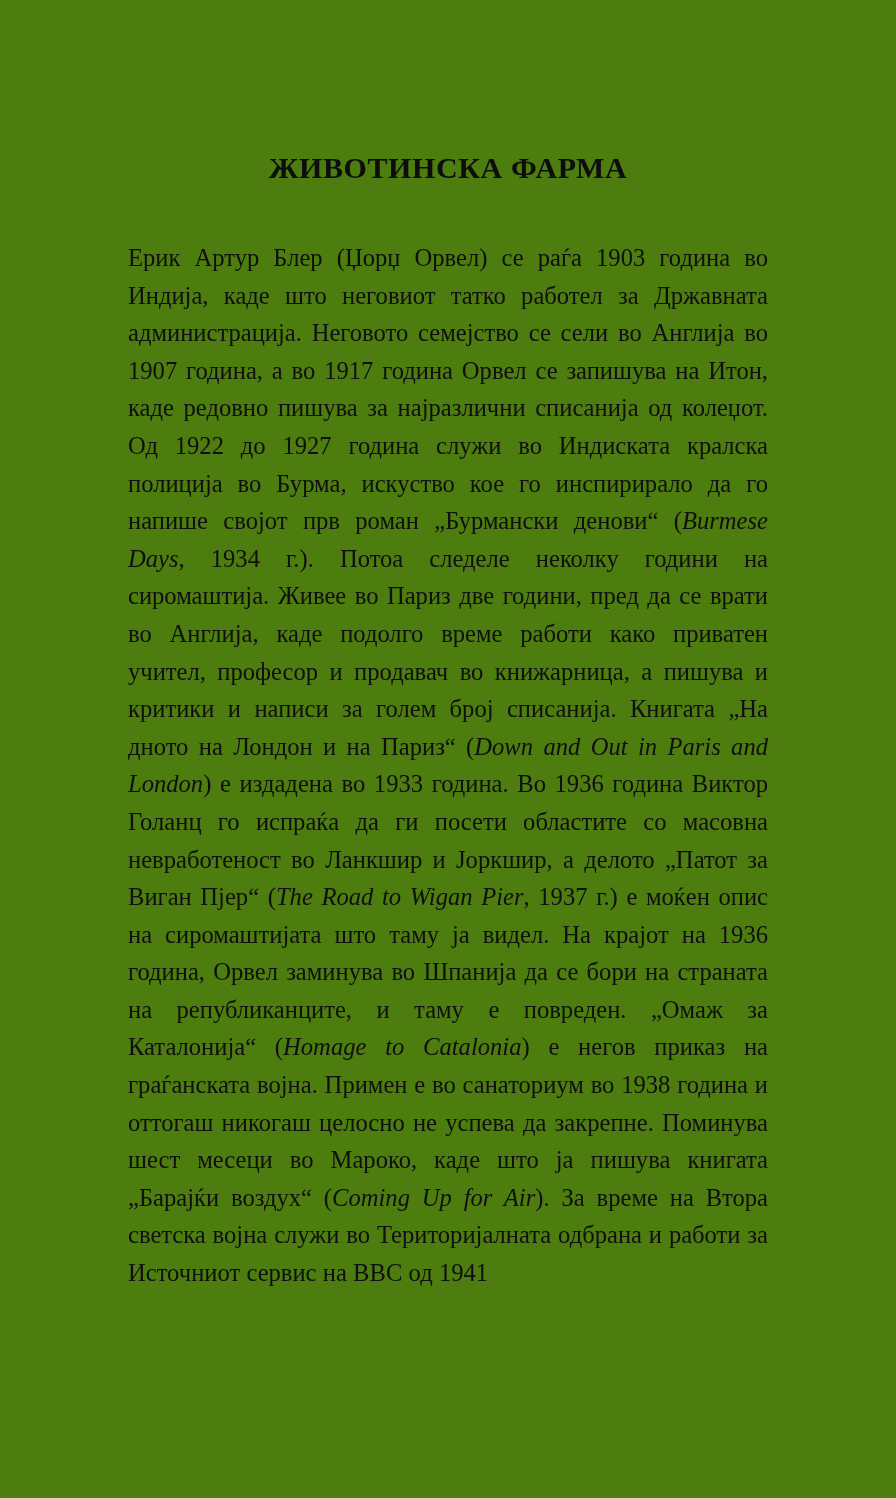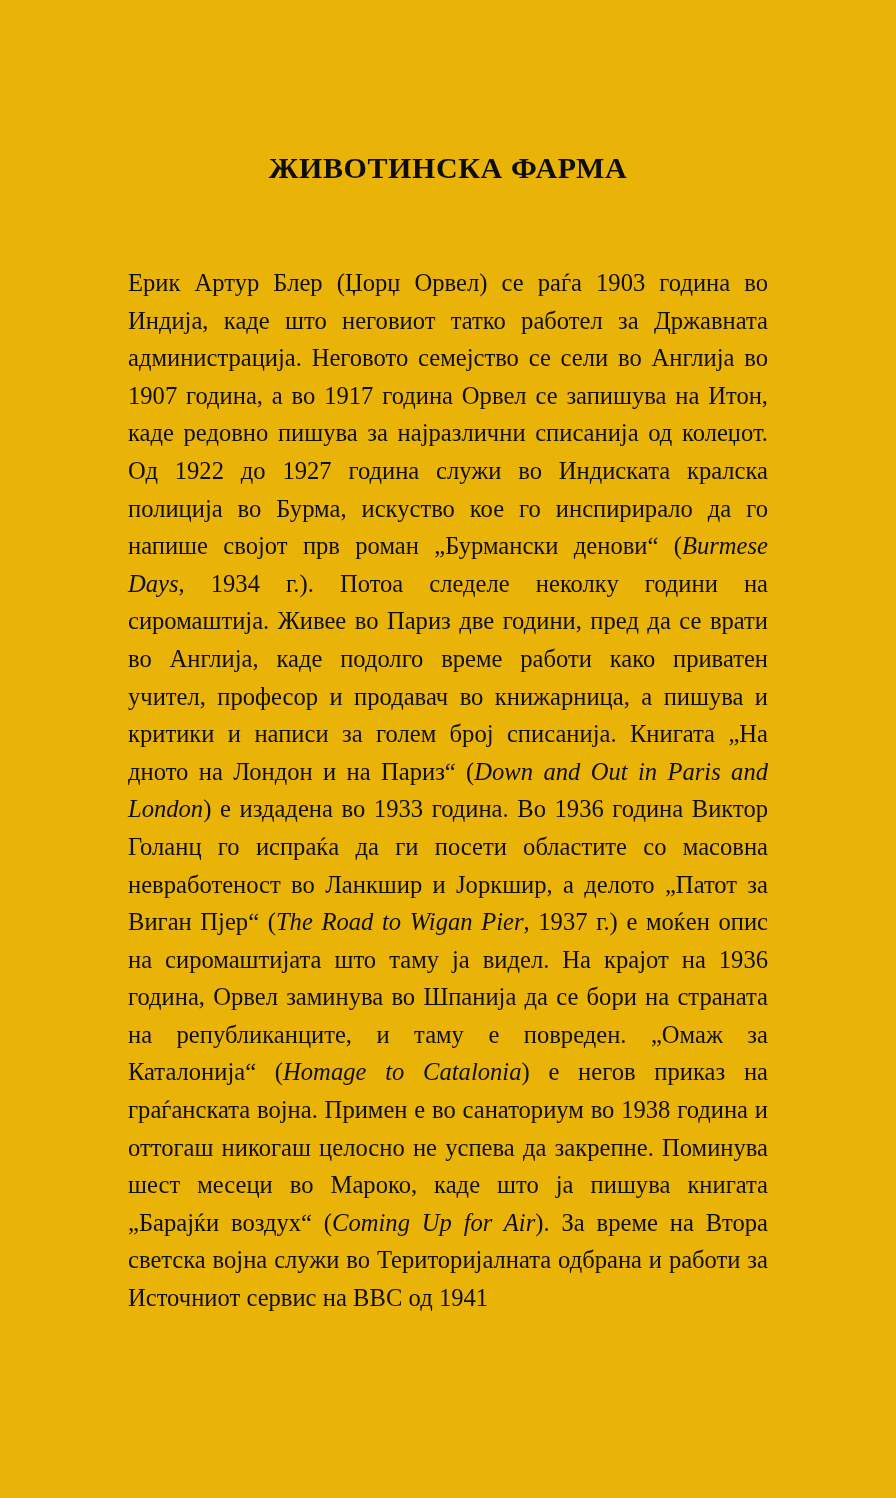--- a/index.html
+++ b/index.html
@@ -13,41 +13,41 @@
     overflow: hidden;
     font-family: "Liberation Serif", "DejaVu Serif", serif;
     color: #100f0f;
     -webkit-font-smoothing: antialiased;
   }
 
   .page {
     position: relative;
     width: 896px;
     height: 1498px;
-    background: #eab308;
+    background: #4d7c0f;
     box-sizing: border-box;
   }
 
   .page-title {
     position: absolute;
     left: 0;
     right: 0;
     top: 131px;
     text-align: center;
     font-weight: bold;
     font-size: 30px;
     letter-spacing: 0.6px;
     color: #0d0d0d;
     font-family: "Liberation Serif", "DejaVu Serif", serif;
   }
 
   .body-block {
     position: absolute;
     left: 128px;
-    top: 264px;
+    top: 239px;
     width: 640px;
   }
 
   .body-paragraph {
     margin: 0;
     text-align: justify;
     text-justify: inter-word;
     font-size: 24.6px;
     line-height: 37.6px;
     color: #100f0f;

